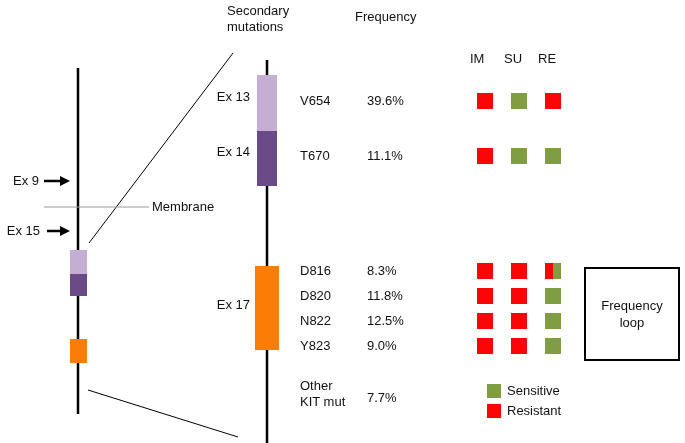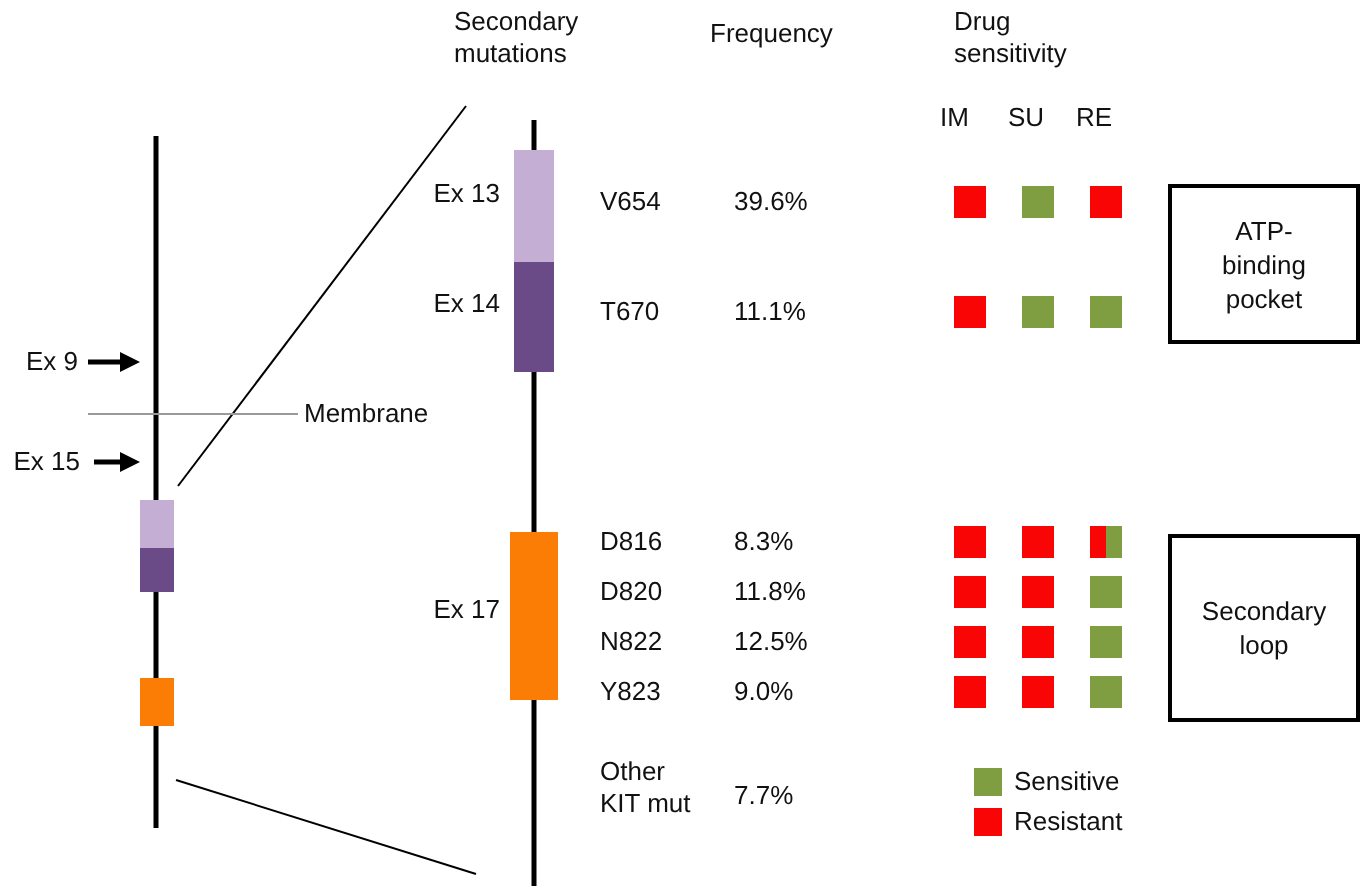--- a/index.html
+++ b/index.html
@@ -32,21 +32,20 @@
       <polygon points="60,176 60,186 70,181" fill="#000"></polygon>
     </g>
     <g>
       <line x1="47" y1="231" x2="61" y2="231" stroke="#000" stroke-width="2.5"></line>
       <polygon points="60,226 60,236 70,231" fill="#000"></polygon>
     </g>
   </svg>
 
   <div class="label center" style="left:227px;top:3px;width:100px">Secondary mutations</div>
   <div class="label center nowrap" style="left:355px;top:9px;width:74px">Frequency</div>
-  <div class="label center" style="left:477px;top:3px;width:84px">Drug sensitivity</div>
   <div class="label center" style="left:470px;top:51px;width:30px">IM</div>
   <div class="label center" style="left:504px;top:51px;width:30px">SU</div>
   <div class="label center" style="left:538px;top:51px;width:30px">RE</div>
 
   <div class="label right nowrap" style="left:5px;top:173px;width:34px">Ex 9</div>
   <div class="label right nowrap" style="left:0px;top:223px;width:40px">Ex 15</div>
   <div class="label nowrap" style="left:152px;top:199px">Membrane</div>
 
   <div class="exon-box" style="left: 70px; top: 250px; width: 17px; height: 24px; background-color: rgb(197, 174, 211);"></div>
   <div class="exon-box" style="left: 70px; top: 274px; width: 17px; height: 22px; background-color: rgb(106, 74, 135);"></div>
@@ -104,25 +103,22 @@
   <div class="label nowrap" style="left:367px;top:338px;width:52px">9.0%</div>
   <div class="sq-row" style="left:477px;top:338px">
       <div class="sq" style="background-color: rgb(250, 5, 5);"></div>
       <div class="sq" style="background-color: rgb(250, 5, 5);"></div>
       <div class="sq" style="background-color: rgb(127, 157, 65);"></div>
     </div>
 
   <div class="label" style="left:300px;top:378px;width:56px">Other KIT mut</div>
   <div class="label nowrap" style="left:367px;top:390px;width:52px">7.7%</div>
 
-  <div class="region-box" style="left:584px;top:92px;width:92px;height:76px">
-    <div style="width:56px">ATP-binding pocket</div>
-  </div>
   <div class="region-box" style="left:584px;top:267px;width:92px;height:90px">
-    <div style="width:68px">Secondary loop</div>
+    <div style="width:68px">Frequency loop</div>
   </div>
 
   <div class="legend-sq" style="left: 487px; top: 384px; background-color: rgb(127, 157, 65);"></div>
   <div class="label nowrap" style="left:507px;top:383px">Sensitive</div>
   <div class="legend-sq" style="left: 487px; top: 404px; background-color: rgb(250, 5, 5);"></div>
   <div class="label nowrap" style="left:507px;top:403px">Resistant</div>
 
 </div>
 
 </body></html>

